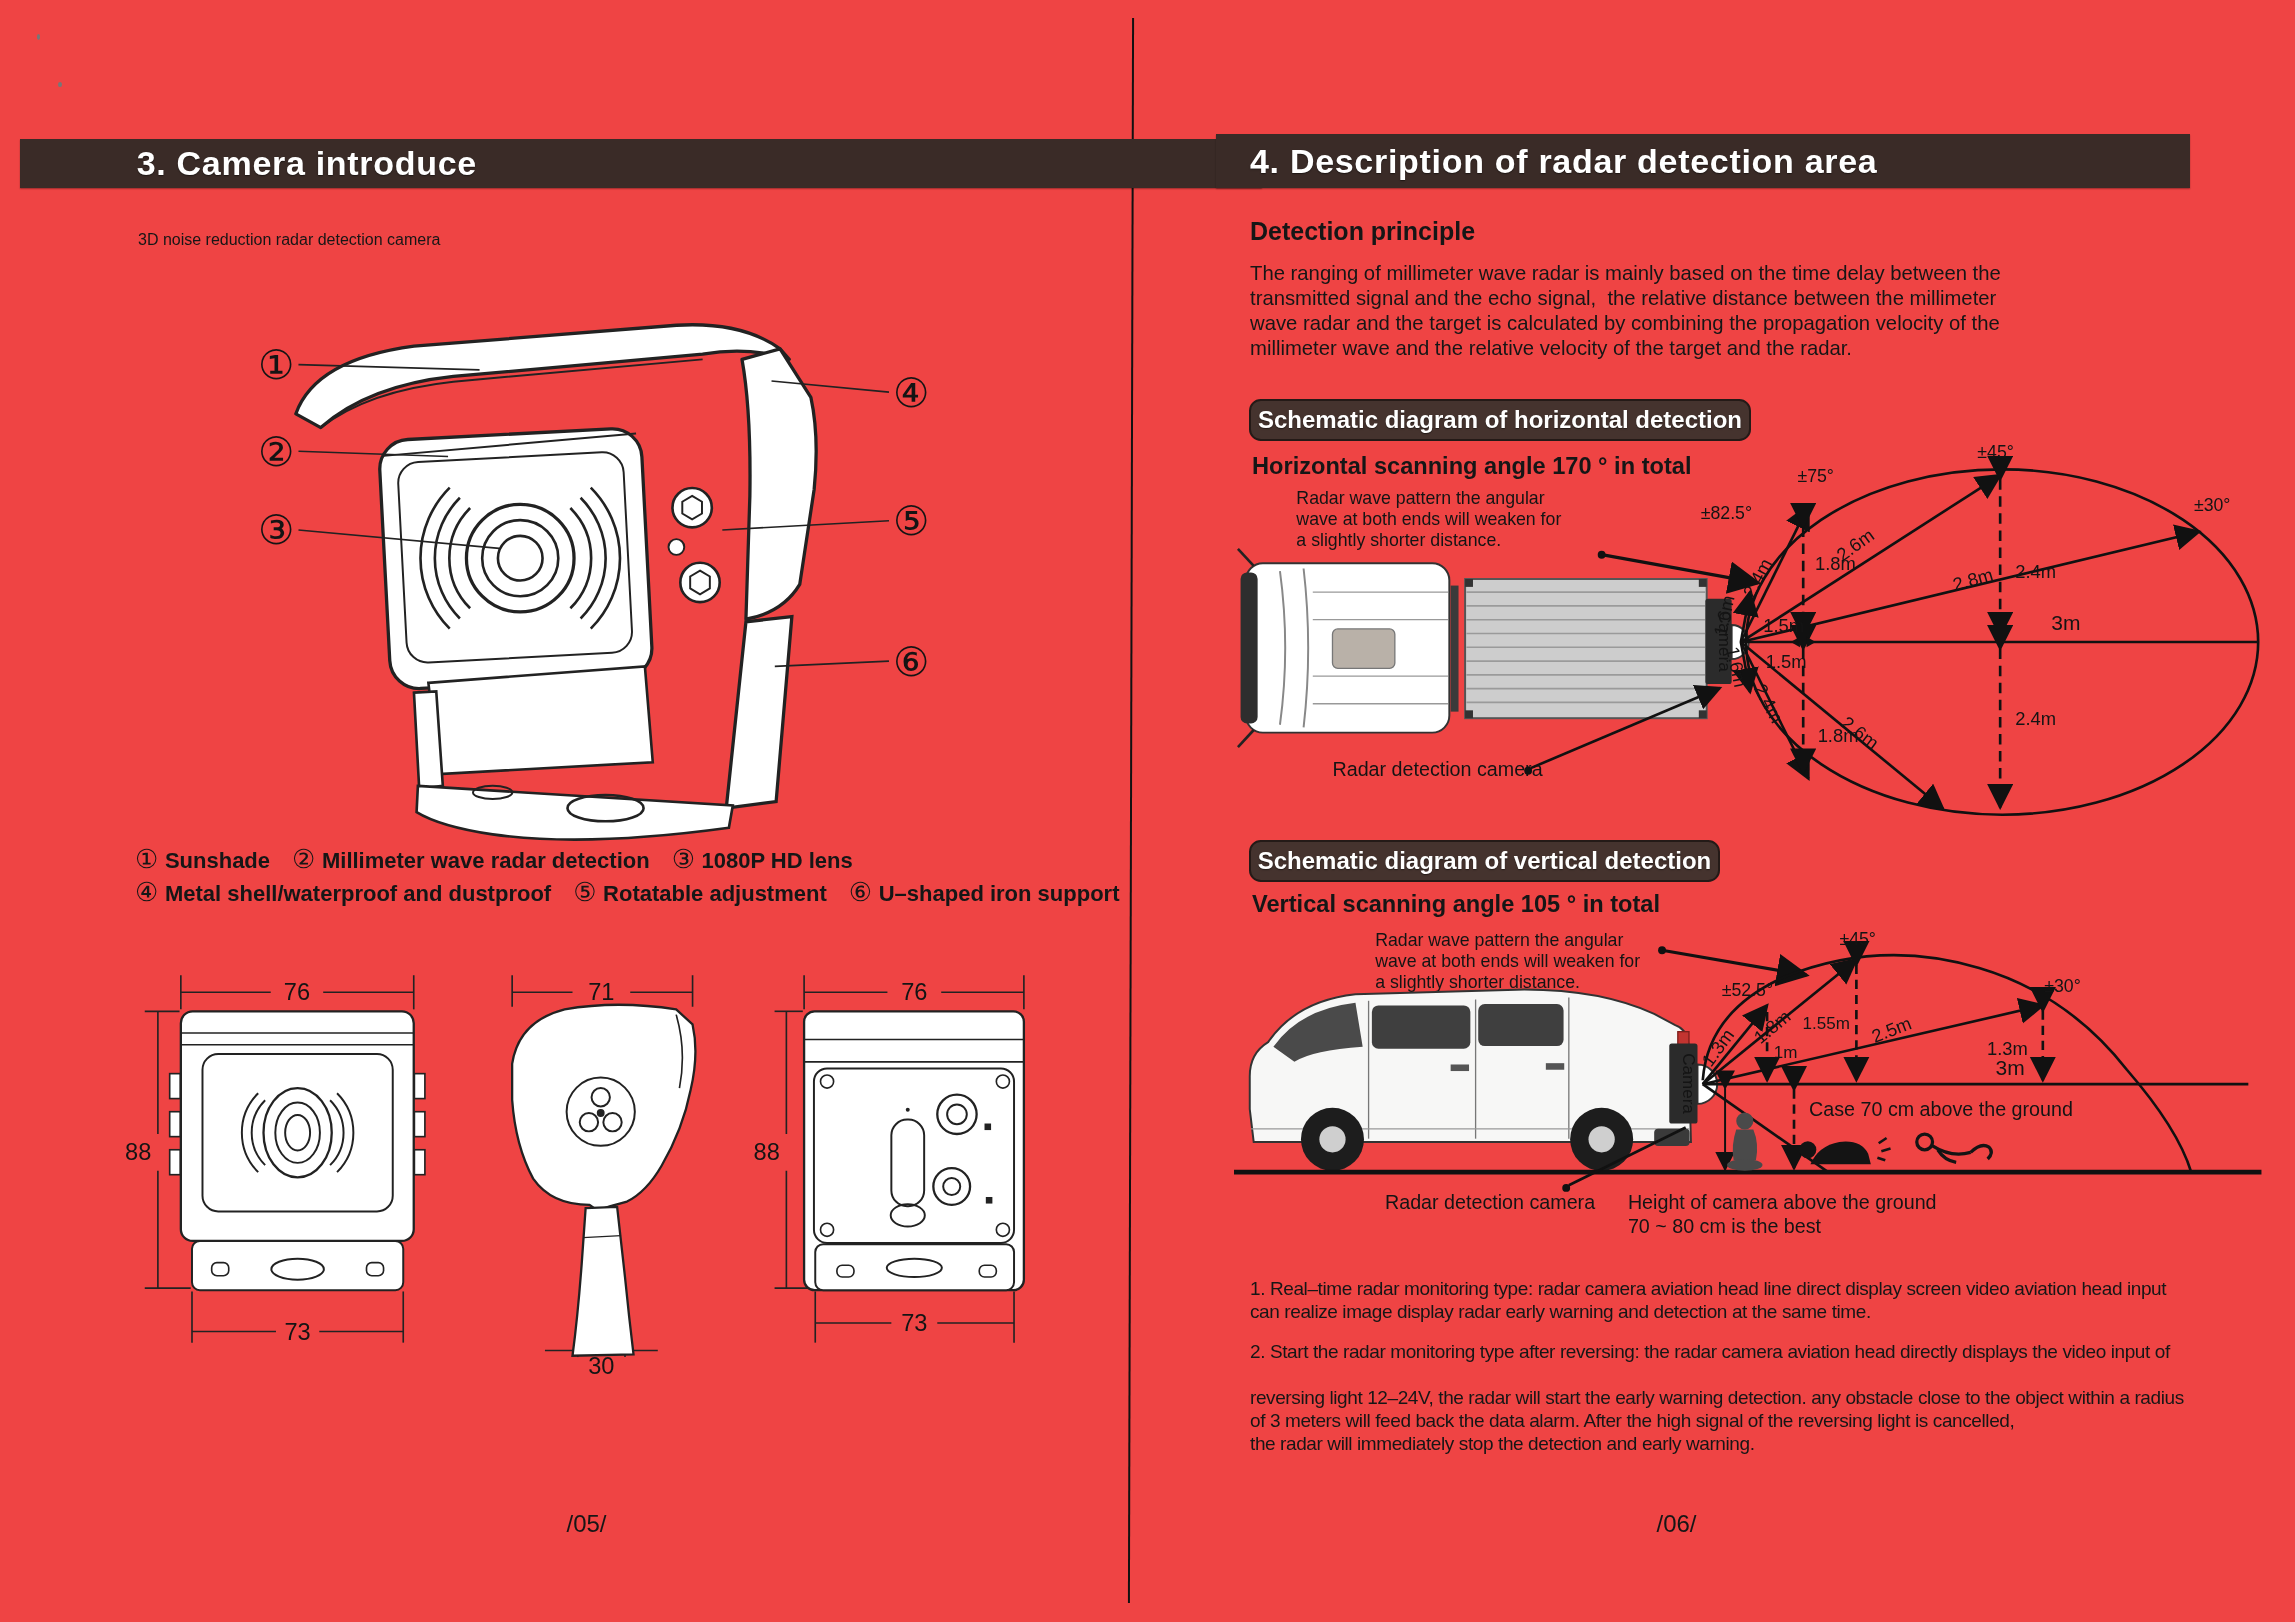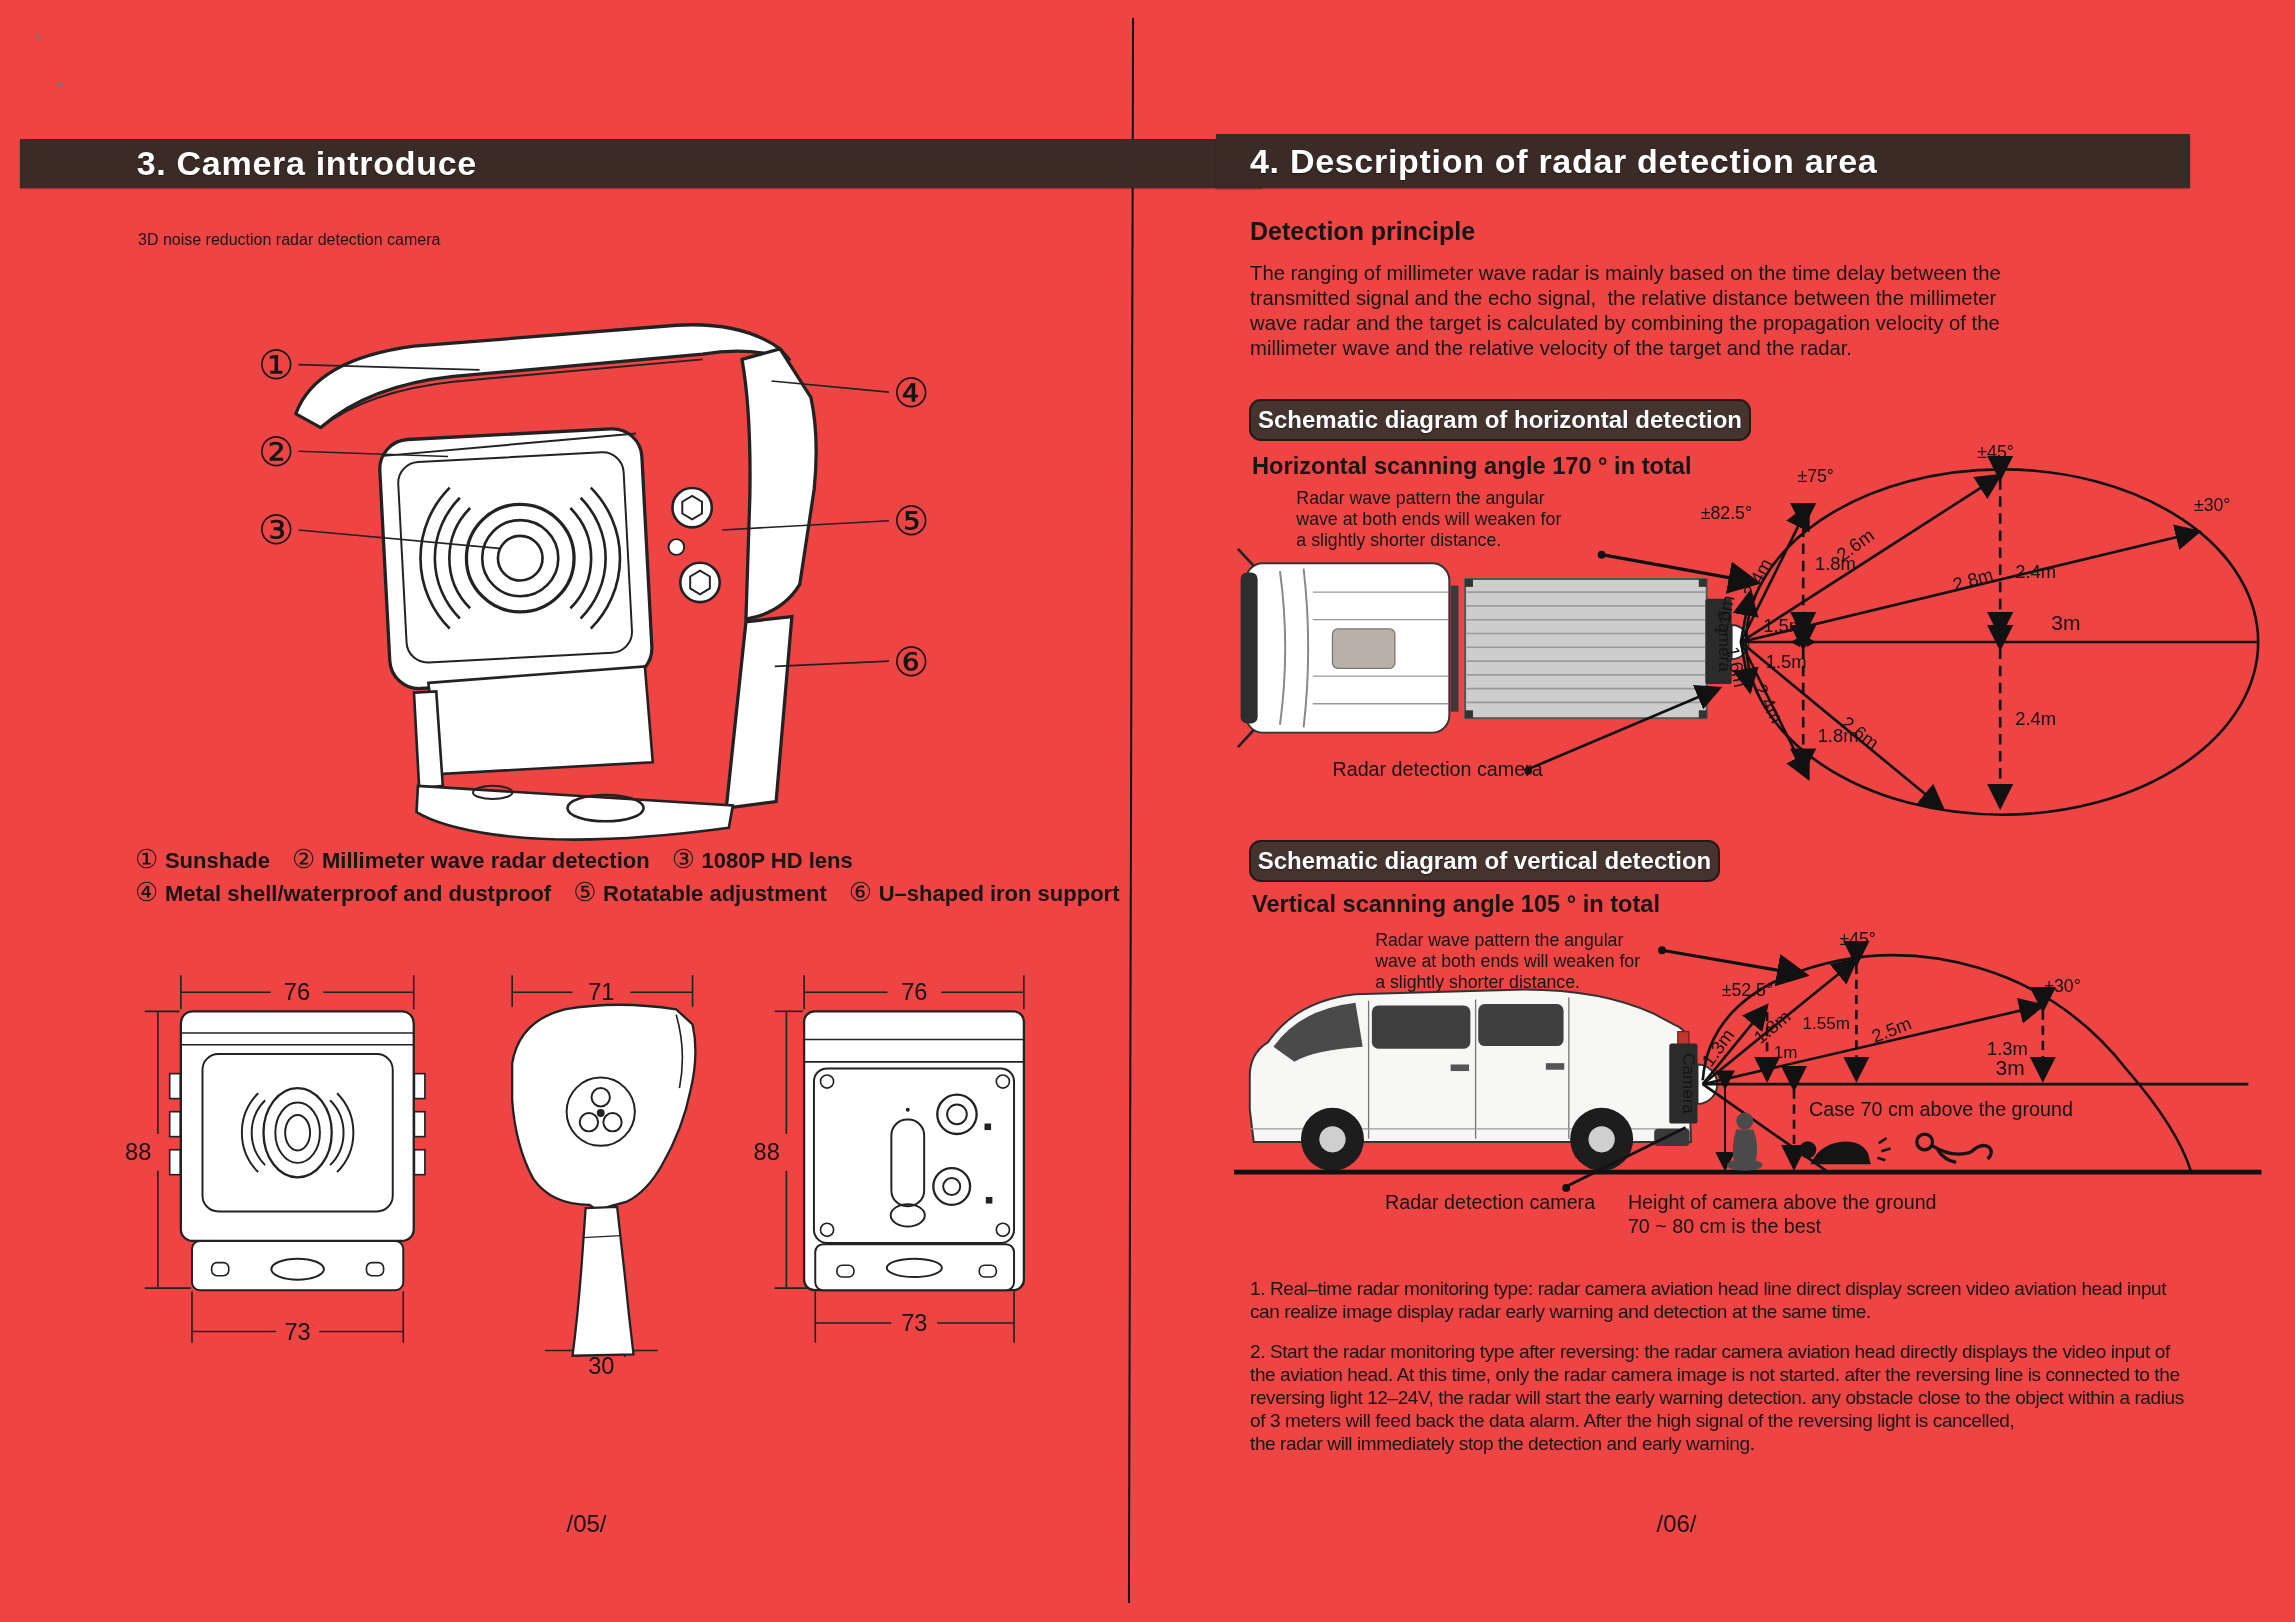--- a/index.html
+++ b/index.html
@@ -436,21 +436,20 @@
     <text x="230" y="452" font-size="30">Radar detection camera</text>
     <circle cx="506" cy="420" r="6" fill="#111"></circle>
     <line x1="510" y1="416" x2="688" y2="328" stroke="#111" stroke-width="4"></line>
     <text x="600" y="452" font-size="30">Height of camera above the ground</text>
     <text x="600" y="488" font-size="30">70 ~ 80 cm is the best</text>
   </svg>
 
   <div class="nline" style="left:1250px;top:1277px;">1. Real–time radar monitoring type: radar camera aviation head line direct display screen video aviation head input</div>
   <div class="nline" style="left:1250px;top:1300px;">can realize image display radar early warning and detection at the same time.</div>
   <div class="nline" style="left:1250px;top:1340px;">2. Start the radar monitoring type after reversing: the radar camera aviation head directly displays the video input of</div>
-  <div class="nline" style="left:1250px;top:1363px;">the aviation head. At this time, only the radar camera image is not started. after the reversing line is connected to the</div>
   <div class="nline" style="left:1250px;top:1386px;">reversing light 12–24V, the radar will start the early warning detection. any obstacle close to the object within a radius</div>
   <div class="nline" style="left:1250px;top:1409px;">of 3 meters will feed back the data alarm. After the high signal of the reversing light is cancelled,</div>
   <div class="nline" style="left:1250px;top:1432px;">the radar will immediately stop the detection and early warning.</div>
 
   <div class="pageno" style="left:1591px;top:1510px;">/06/</div>
 
   <div class="speck" style="left:37px;top:34px;width:3.3px;height:5.9px;"></div>
   <div class="speck" style="left:58px;top:82px;width:3.9px;height:5.3px;"></div>
 
 </div>

